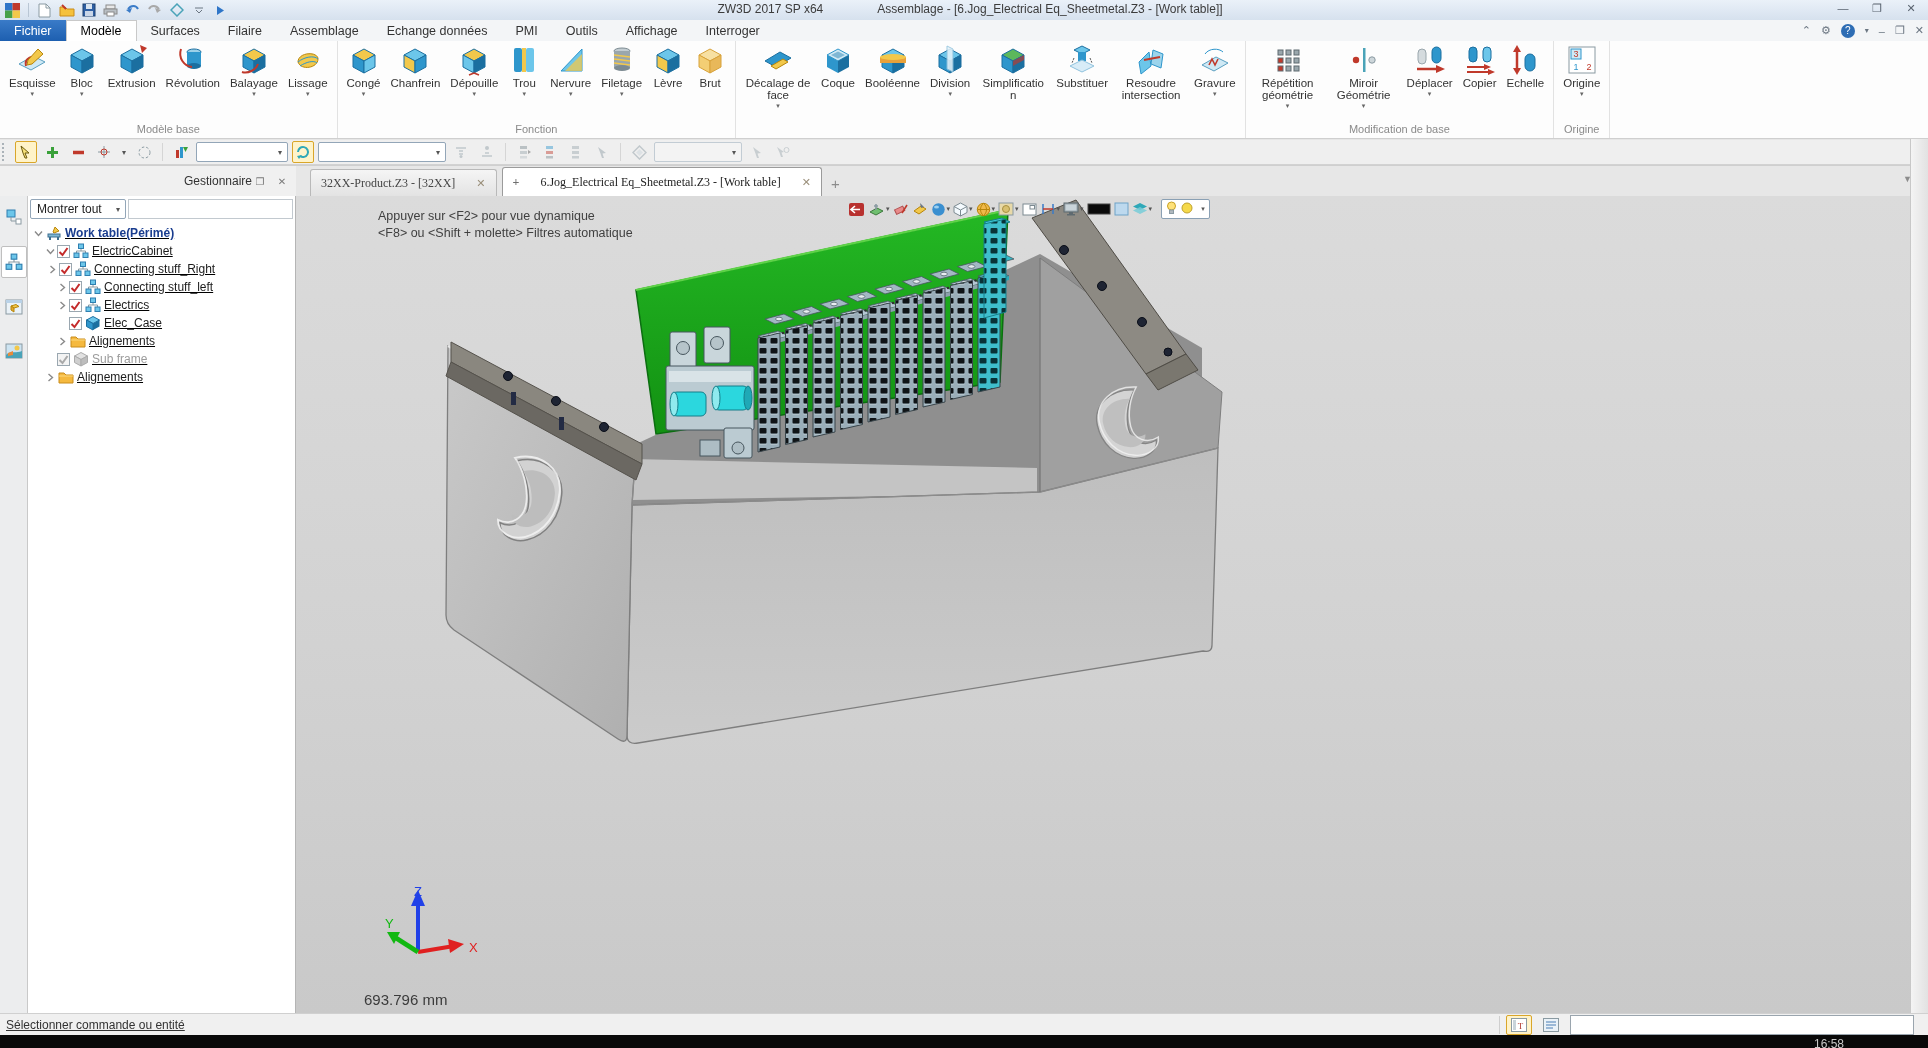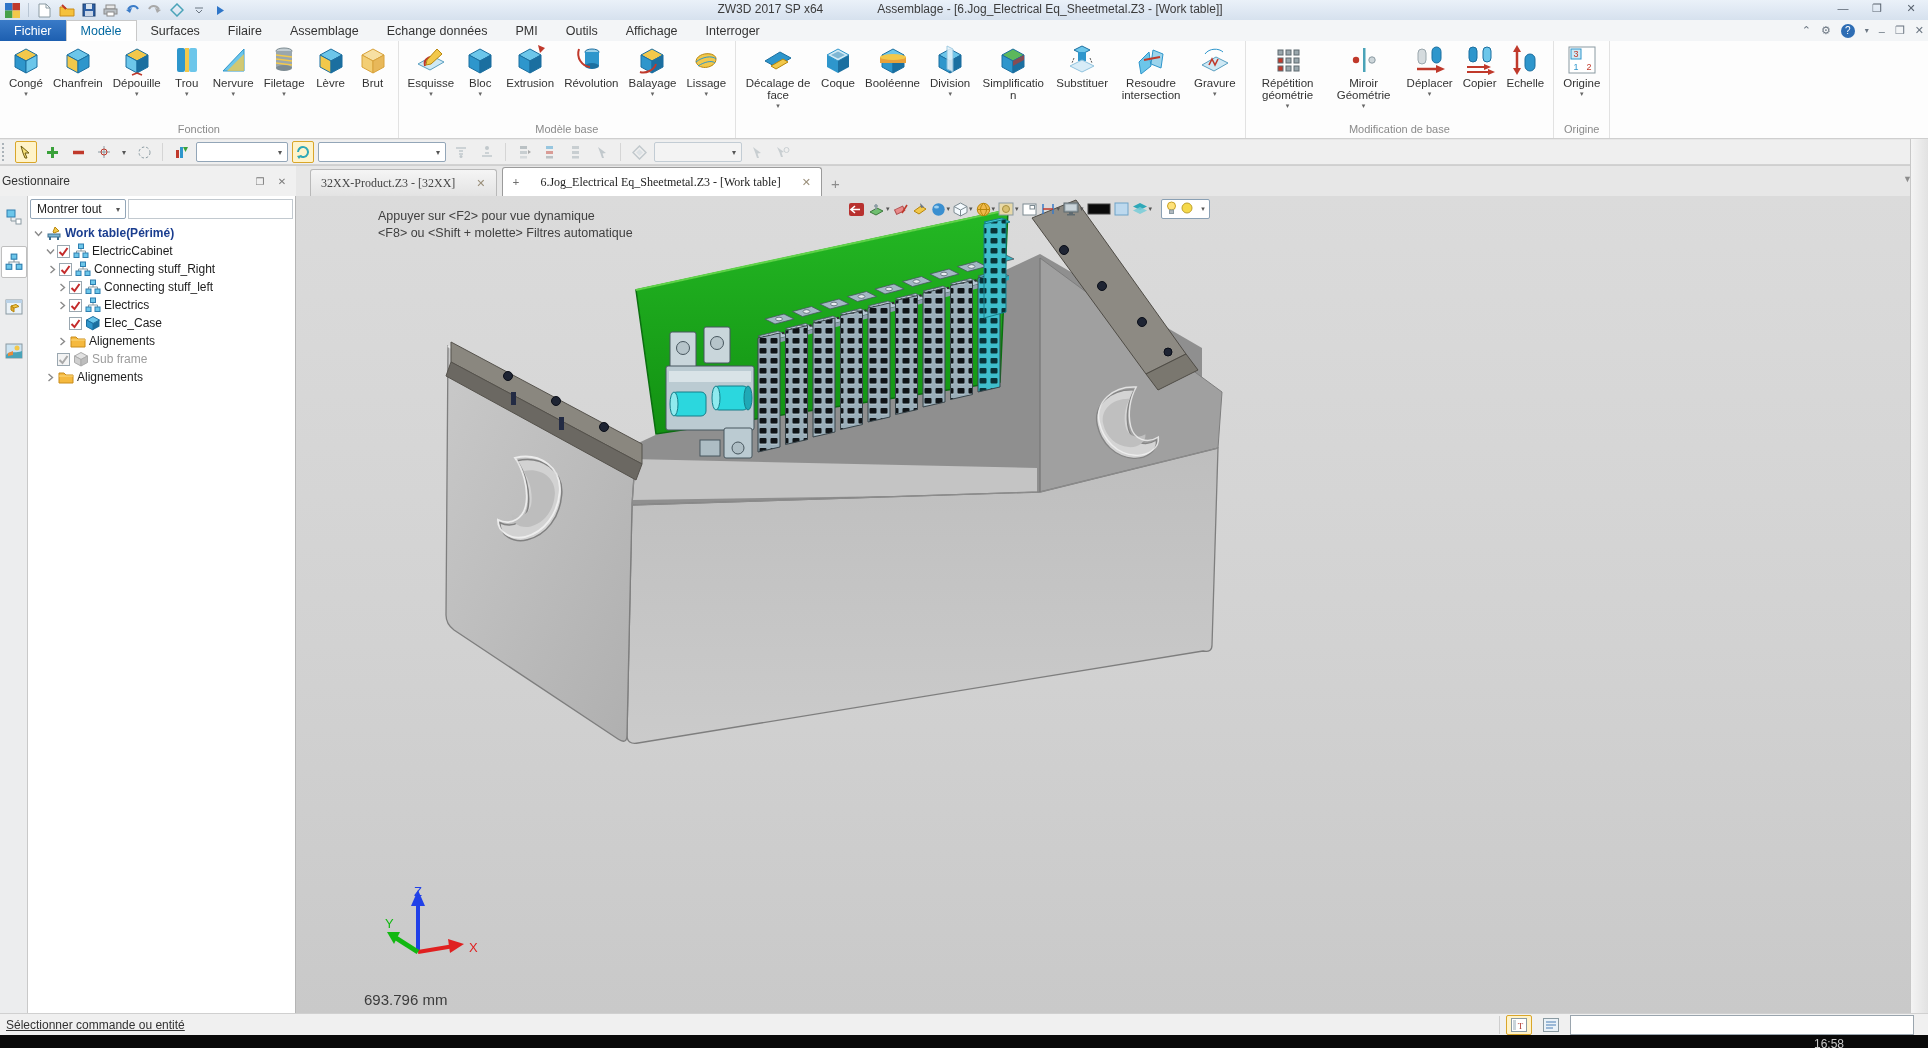--- a/index.html
+++ b/index.html
@@ -14,21 +14,21 @@
   #qa .sep{width:1px;height:14px;background:#B9C6D4;margin:0 2px;}
   #titletext{position:absolute;left:620px;top:2px;width:700px;display:flex;gap:54px;
     justify-content:center;font-size:12px;color:#3C3C3C;white-space:nowrap;}
   .winbtns{position:absolute;right:6px;top:2px;display:flex;gap:12px;color:#5A6470;font-size:11px;}
   .winbtns span{width:22px;text-align:center;cursor:default;}
   
   #menubar{position:absolute;left:0;top:20px;width:1928px;height:21px;
     background:#F3F5F7;border-bottom:1px solid #DADADA;display:flex;align-items:stretch;}
   .menu-item{padding:0 14px;font-size:12.5px;color:#333;display:flex;align-items:center;}
   .menu-item.hl{background:linear-gradient(#3A7BC8,#1D5FB0);color:#fff;}
-  .menu-item.act{background:#FFFFFF;border:1px solid #C9C9C9;border-bottom:none;color:#0369a1;}
+  .menu-item.act{background:#FFFFFF;border:1px solid #C9C9C9;border-bottom:none;color:#000000;}
   #menuRight{position:absolute;right:4px;top:20px;height:21px;display:flex;align-items:center;
     gap:10px;color:#6B7682;font-size:11px;}
   
   #ribbon{position:absolute;left:0;top:41px;width:1928px;height:97px;background:#FDFDFD;
     border-bottom:1px solid #CFCFCF;display:flex;}
   .rgroup{display:flex;flex-direction:column;border-right:1px solid #E2E2E2;}
   .rgroup .ritems{display:flex;align-items:flex-start;padding:3px 4px 0 4px;flex:1;}
   .rgroup .glabel{height:16px;text-align:center;font-size:11px;color:#8A8A8A;line-height:14px;}
   .ritem{display:flex;flex-direction:column;align-items:center;padding:0 5px;cursor:default;}
   .ritem .icon{width:32px;height:32px;}
@@ -46,21 +46,21 @@
   .fb-sep{width:1px;height:18px;background:#D5D5D5;margin:0 3px;}
   .combo{height:20px;background:#fff;border:1px solid #93A6B8;border-radius:2px;display:inline-flex;
     align-items:center;font-size:12px;color:#222;padding-left:6px;justify-content:space-between;box-sizing:border-box;}
   .combo .car{font-size:8px;color:#555;padding:0 5px;}
   .combo.dim{background:#F3F3F3;color:#9A9A9A;border-color:#C2CCD4;}
   
   #tabrow{position:absolute;left:0;top:166px;width:1928px;height:30px;background:#E7E7E7;
     border-bottom:1px solid #ABABAB;}
   #mgrHeader{position:absolute;left:0;top:0;width:296px;height:30px;background:#F0F0F0;
     display:flex;align-items:center;font-size:12px;color:#333;}
-  #mgrHeader .t{padding-left:2px;flex:1;}
+  #mgrHeader .t{padding-left:2px;flex:1;text-align:right;}
   #mgrHeader .pbtn{width:16px;height:14px;margin-right:6px;color:#7A7A7A;font-size:10px;
     display:flex;align-items:center;justify-content:center;}
   #docTabs{position:absolute;left:296px;top:0;height:30px;display:flex;align-items:flex-end;padding-left:14px;}
   .dtab{height:26px;display:flex;align-items:center;gap:21px;padding:0 10px;font-size:12px;color:#444;
     background:linear-gradient(#F5F5F5,#E3E3E3);border:1px solid #B9B9B9;border-bottom:none;
     border-radius:3px 3px 0 0;margin-right:5px;white-space:nowrap;font-family:Liberation Serif, serif;}
   .dtab.active{background:#FFFFFF;height:29px;color:#222;border-color:#9B9B9B;margin-bottom:-1px;}
   .dtab .x{color:#9A8F7A;font-size:11px;}
   .dtab .pre{color:#6E6E6E;font-weight:bold;}
   #newTab{color:#8C8C8C;font-size:15px;margin-left:4px;padding-bottom:4px;}
@@ -69,21 +69,21 @@
   #sidestrip{position:absolute;left:0;top:196px;width:28px;height:817px;background:#ECEDEE;
     border-right:1px solid #C9C9C9;display:flex;flex-direction:column;align-items:center;padding-top:6px;gap:14px;box-sizing:border-box;}
   .sicon{width:24px;height:30px;display:flex;align-items:center;justify-content:center;border-radius:2px;}
   .sicon.sel{background:#fff;border:1px solid #BFBFBF;}
   
   #manager{position:absolute;left:28px;top:196px;width:268px;height:817px;background:#FFFFFF;
     border-right:1px solid #B5B5B5;box-sizing:border-box;}
   #mgrFilters{display:flex;gap:2px;padding:3px 2px 3px 2px;}
   #mgrFilterCombo{width:132px;}
   #mgrSearch{flex:1;height:20px;border:1px solid #C2C9CF;box-sizing:border-box;font-size:12px;padding:0 4px;font-family:inherit;}
-  #tree{padding-top:2px;}
+  #tree{padding-top:2px;text-decoration:underline;}
   .trow{height:18px;display:flex;align-items:center;font-size:12px;color:#1C1C1C;white-space:nowrap;}
   .trow .exp{width:13px;display:inline-flex;justify-content:center;}
   .trow .cb{width:15px;display:inline-flex;}
   .trow .ti{width:18px;display:inline-flex;justify-content:center;}
   .trow .lab{padding-left:2px;}
   .trow.root .lab{font-weight:bold;color:#1A3D8F;}
   .trow.dis .lab{color:#9C9C9C;}
   
   #viewport{position:absolute;left:296px;top:196px;width:1796px;height:817px;
     background:linear-gradient(180deg,#DBDBDB 0%,#D2D2D2 55%,#C9C9C9 100%);overflow:hidden;}
@@ -212,20 +212,93 @@
   <span>❐</span>
   <span>✕</span>
 </div>
 
 <div id="ribbon">
     <div class="rgroup">
      <div class="ritems">
         <div class="ritem">
           <span class="icon">
             <svg viewBox="0 0 32 32">
+              <polygon points="3,20 17,12 29,18 15,26" fill="#CFE9F5" stroke="#5A9FC0" stroke-width="1"></polygon>
+              <path d="M10 22 C 8 14,18 10,20 16" stroke="#C0392B" fill="none" stroke-width="2"></path>
+              <path d="M22 5 L27 10 L16 20 L11 21 L12 16 Z" fill="#F2C84B" stroke="#B8860B"></path>
+            </svg>
+          </span>
+          <span class="lbl">Esquisse</span>
+          <span class="rcaret">▾</span>
+        </div>
+        <div class="ritem">
+          <span class="icon">
+            <svg viewBox="0 0 32 32">
+              <polygon points="16,5 27,11 16,17 5,11" fill="#6CC6EA" stroke="#1B6FA0" stroke-width="1"></polygon>
+              <polygon points="5,11 16,17 16,29 5,23" fill="#2E96CC" stroke="#1B6FA0" stroke-width="1"></polygon>
+              <polygon points="27,11 27,23 16,29 16,17" fill="#1B6FA0" stroke="#1B6FA0" stroke-width="1"></polygon>
+            </svg>
+          </span>
+          <span class="lbl">Bloc</span>
+          <span class="rcaret">▾</span>
+        </div>
+        <div class="ritem">
+          <span class="icon">
+            <svg viewBox="0 0 32 32">
+              <polygon points="16,5 27,11 16,17 5,11" fill="#6CC6EA" stroke="#1B6FA0" stroke-width="1"></polygon>
+              <polygon points="5,11 16,17 16,29 5,23" fill="#2E96CC" stroke="#1B6FA0" stroke-width="1"></polygon>
+              <polygon points="27,11 27,23 16,29 16,17" fill="#1B6FA0" stroke="#1B6FA0" stroke-width="1"></polygon>
+              <polygon points="24,1 31,4 26,9" fill="#C0392B"></polygon>
+            </svg>
+          </span>
+          <span class="lbl">Extrusion</span>
+          <span class="rcaret"></span>
+        </div>
+        <div class="ritem">
+          <span class="icon">
+            <svg viewBox="0 0 32 32">
+              <ellipse cx="17" cy="8" rx="7" ry="3" fill="#9CD0E8" stroke="#1B6FA0"></ellipse>
+              <rect x="10" y="8" width="14" height="14" fill="#2E96CC"></rect>
+              <ellipse cx="17" cy="22" rx="7" ry="3" fill="#1B6FA0"></ellipse>
+              <path d="M4 5 C 1 14,7 22,15 23" stroke="#C0392B" fill="none" stroke-width="2"></path>
+            </svg>
+          </span>
+          <span class="lbl">Révolution</span>
+          <span class="rcaret"></span>
+        </div>
+        <div class="ritem">
+          <span class="icon">
+            <svg viewBox="0 0 32 32">
+              <polygon points="16,5 27,11 16,17 5,11" fill="#F2C84B" stroke="#1B6FA0" stroke-width="1"></polygon>
+              <polygon points="5,11 16,17 16,29 5,23" fill="#2E96CC" stroke="#1B6FA0" stroke-width="1"></polygon>
+              <polygon points="27,11 27,23 16,29 16,17" fill="#1B6FA0" stroke="#1B6FA0" stroke-width="1"></polygon>
+              <path d="M4 28 C 10 30,18 26,20 20" stroke="#C0392B" fill="none" stroke-width="2"></path>
+            </svg>
+          </span>
+          <span class="lbl">Balayage</span>
+          <span class="rcaret">▾</span>
+        </div>
+        <div class="ritem">
+          <span class="icon">
+            <svg viewBox="0 0 32 32">
+              <path d="M6 18 C 6 8,26 7,26 15 C 26 24,9 27,6 18 Z" fill="#F2C84B" stroke="#B8860B"></path>
+              <path d="M6 18 C 12 13,22 11,26 15 M8 22 C 14 18,22 16,25 19" stroke="#2E96CC" fill="none"></path>
+            </svg>
+          </span>
+          <span class="lbl">Lissage</span>
+          <span class="rcaret">▾</span>
+        </div>
+      </div>
+     <div class="glabel">Modèle base</div>
+   </div>
+    <div class="rgroup">
+     <div class="ritems">
+        <div class="ritem">
+          <span class="icon">
+            <svg viewBox="0 0 32 32">
               <polygon points="16,5 27,11 16,17 5,11" fill="#F2C84B" stroke="#1B6FA0" stroke-width="1"></polygon>
               <polygon points="5,11 16,17 16,29 5,23" fill="#2E96CC" stroke="#1B6FA0" stroke-width="1"></polygon>
               <polygon points="27,11 27,23 16,29 16,17" fill="#6CC6EA" stroke="#1B6FA0" stroke-width="1"></polygon>
             </svg>
           </span>
           <span class="lbl">Congé</span>
           <span class="rcaret">▾</span>
         </div>
         <div class="ritem">
           <span class="icon">
@@ -300,93 +373,20 @@
               <polygon points="16,5 27,11 16,17 5,11" fill="#F7E0A2" stroke="#D8A23A" stroke-width="1"></polygon>
               <polygon points="5,11 16,17 16,29 5,23" fill="#F3CE74" stroke="#D8A23A" stroke-width="1"></polygon>
               <polygon points="27,11 27,23 16,29 16,17" fill="#E8B85A" stroke="#D8A23A" stroke-width="1"></polygon>
             </svg>
           </span>
           <span class="lbl">Brut</span>
           <span class="rcaret"></span>
         </div>
       </div>
      <div class="glabel">Fonction</div>
-   </div>
-    <div class="rgroup">
-     <div class="ritems">
-        <div class="ritem">
-          <span class="icon">
-            <svg viewBox="0 0 32 32">
-              <polygon points="3,20 17,12 29,18 15,26" fill="#CFE9F5" stroke="#5A9FC0" stroke-width="1"></polygon>
-              <path d="M10 22 C 8 14,18 10,20 16" stroke="#C0392B" fill="none" stroke-width="2"></path>
-              <path d="M22 5 L27 10 L16 20 L11 21 L12 16 Z" fill="#F2C84B" stroke="#B8860B"></path>
-            </svg>
-          </span>
-          <span class="lbl">Esquisse</span>
-          <span class="rcaret">▾</span>
-        </div>
-        <div class="ritem">
-          <span class="icon">
-            <svg viewBox="0 0 32 32">
-              <polygon points="16,5 27,11 16,17 5,11" fill="#6CC6EA" stroke="#1B6FA0" stroke-width="1"></polygon>
-              <polygon points="5,11 16,17 16,29 5,23" fill="#2E96CC" stroke="#1B6FA0" stroke-width="1"></polygon>
-              <polygon points="27,11 27,23 16,29 16,17" fill="#1B6FA0" stroke="#1B6FA0" stroke-width="1"></polygon>
-            </svg>
-          </span>
-          <span class="lbl">Bloc</span>
-          <span class="rcaret">▾</span>
-        </div>
-        <div class="ritem">
-          <span class="icon">
-            <svg viewBox="0 0 32 32">
-              <polygon points="16,5 27,11 16,17 5,11" fill="#6CC6EA" stroke="#1B6FA0" stroke-width="1"></polygon>
-              <polygon points="5,11 16,17 16,29 5,23" fill="#2E96CC" stroke="#1B6FA0" stroke-width="1"></polygon>
-              <polygon points="27,11 27,23 16,29 16,17" fill="#1B6FA0" stroke="#1B6FA0" stroke-width="1"></polygon>
-              <polygon points="24,1 31,4 26,9" fill="#C0392B"></polygon>
-            </svg>
-          </span>
-          <span class="lbl">Extrusion</span>
-          <span class="rcaret"></span>
-        </div>
-        <div class="ritem">
-          <span class="icon">
-            <svg viewBox="0 0 32 32">
-              <ellipse cx="17" cy="8" rx="7" ry="3" fill="#9CD0E8" stroke="#1B6FA0"></ellipse>
-              <rect x="10" y="8" width="14" height="14" fill="#2E96CC"></rect>
-              <ellipse cx="17" cy="22" rx="7" ry="3" fill="#1B6FA0"></ellipse>
-              <path d="M4 5 C 1 14,7 22,15 23" stroke="#C0392B" fill="none" stroke-width="2"></path>
-            </svg>
-          </span>
-          <span class="lbl">Révolution</span>
-          <span class="rcaret"></span>
-        </div>
-        <div class="ritem">
-          <span class="icon">
-            <svg viewBox="0 0 32 32">
-              <polygon points="16,5 27,11 16,17 5,11" fill="#F2C84B" stroke="#1B6FA0" stroke-width="1"></polygon>
-              <polygon points="5,11 16,17 16,29 5,23" fill="#2E96CC" stroke="#1B6FA0" stroke-width="1"></polygon>
-              <polygon points="27,11 27,23 16,29 16,17" fill="#1B6FA0" stroke="#1B6FA0" stroke-width="1"></polygon>
-              <path d="M4 28 C 10 30,18 26,20 20" stroke="#C0392B" fill="none" stroke-width="2"></path>
-            </svg>
-          </span>
-          <span class="lbl">Balayage</span>
-          <span class="rcaret">▾</span>
-        </div>
-        <div class="ritem">
-          <span class="icon">
-            <svg viewBox="0 0 32 32">
-              <path d="M6 18 C 6 8,26 7,26 15 C 26 24,9 27,6 18 Z" fill="#F2C84B" stroke="#B8860B"></path>
-              <path d="M6 18 C 12 13,22 11,26 15 M8 22 C 14 18,22 16,25 19" stroke="#2E96CC" fill="none"></path>
-            </svg>
-          </span>
-          <span class="lbl">Lissage</span>
-          <span class="rcaret">▾</span>
-        </div>
-      </div>
-     <div class="glabel">Modèle base</div>
    </div>
     <div class="rgroup">
      <div class="ritems">
         <div class="ritem">
           <span class="icon">
             <svg viewBox="0 0 32 32">
               <polygon points="3,17 18,8 29,14 14,23" fill="#2E96CC" stroke="#1B6FA0"></polygon>
               <polygon points="9,22 21,15 26,18 14,25" fill="#F2C84B" stroke="#B8860B"></polygon>
             </svg>
           </span>

